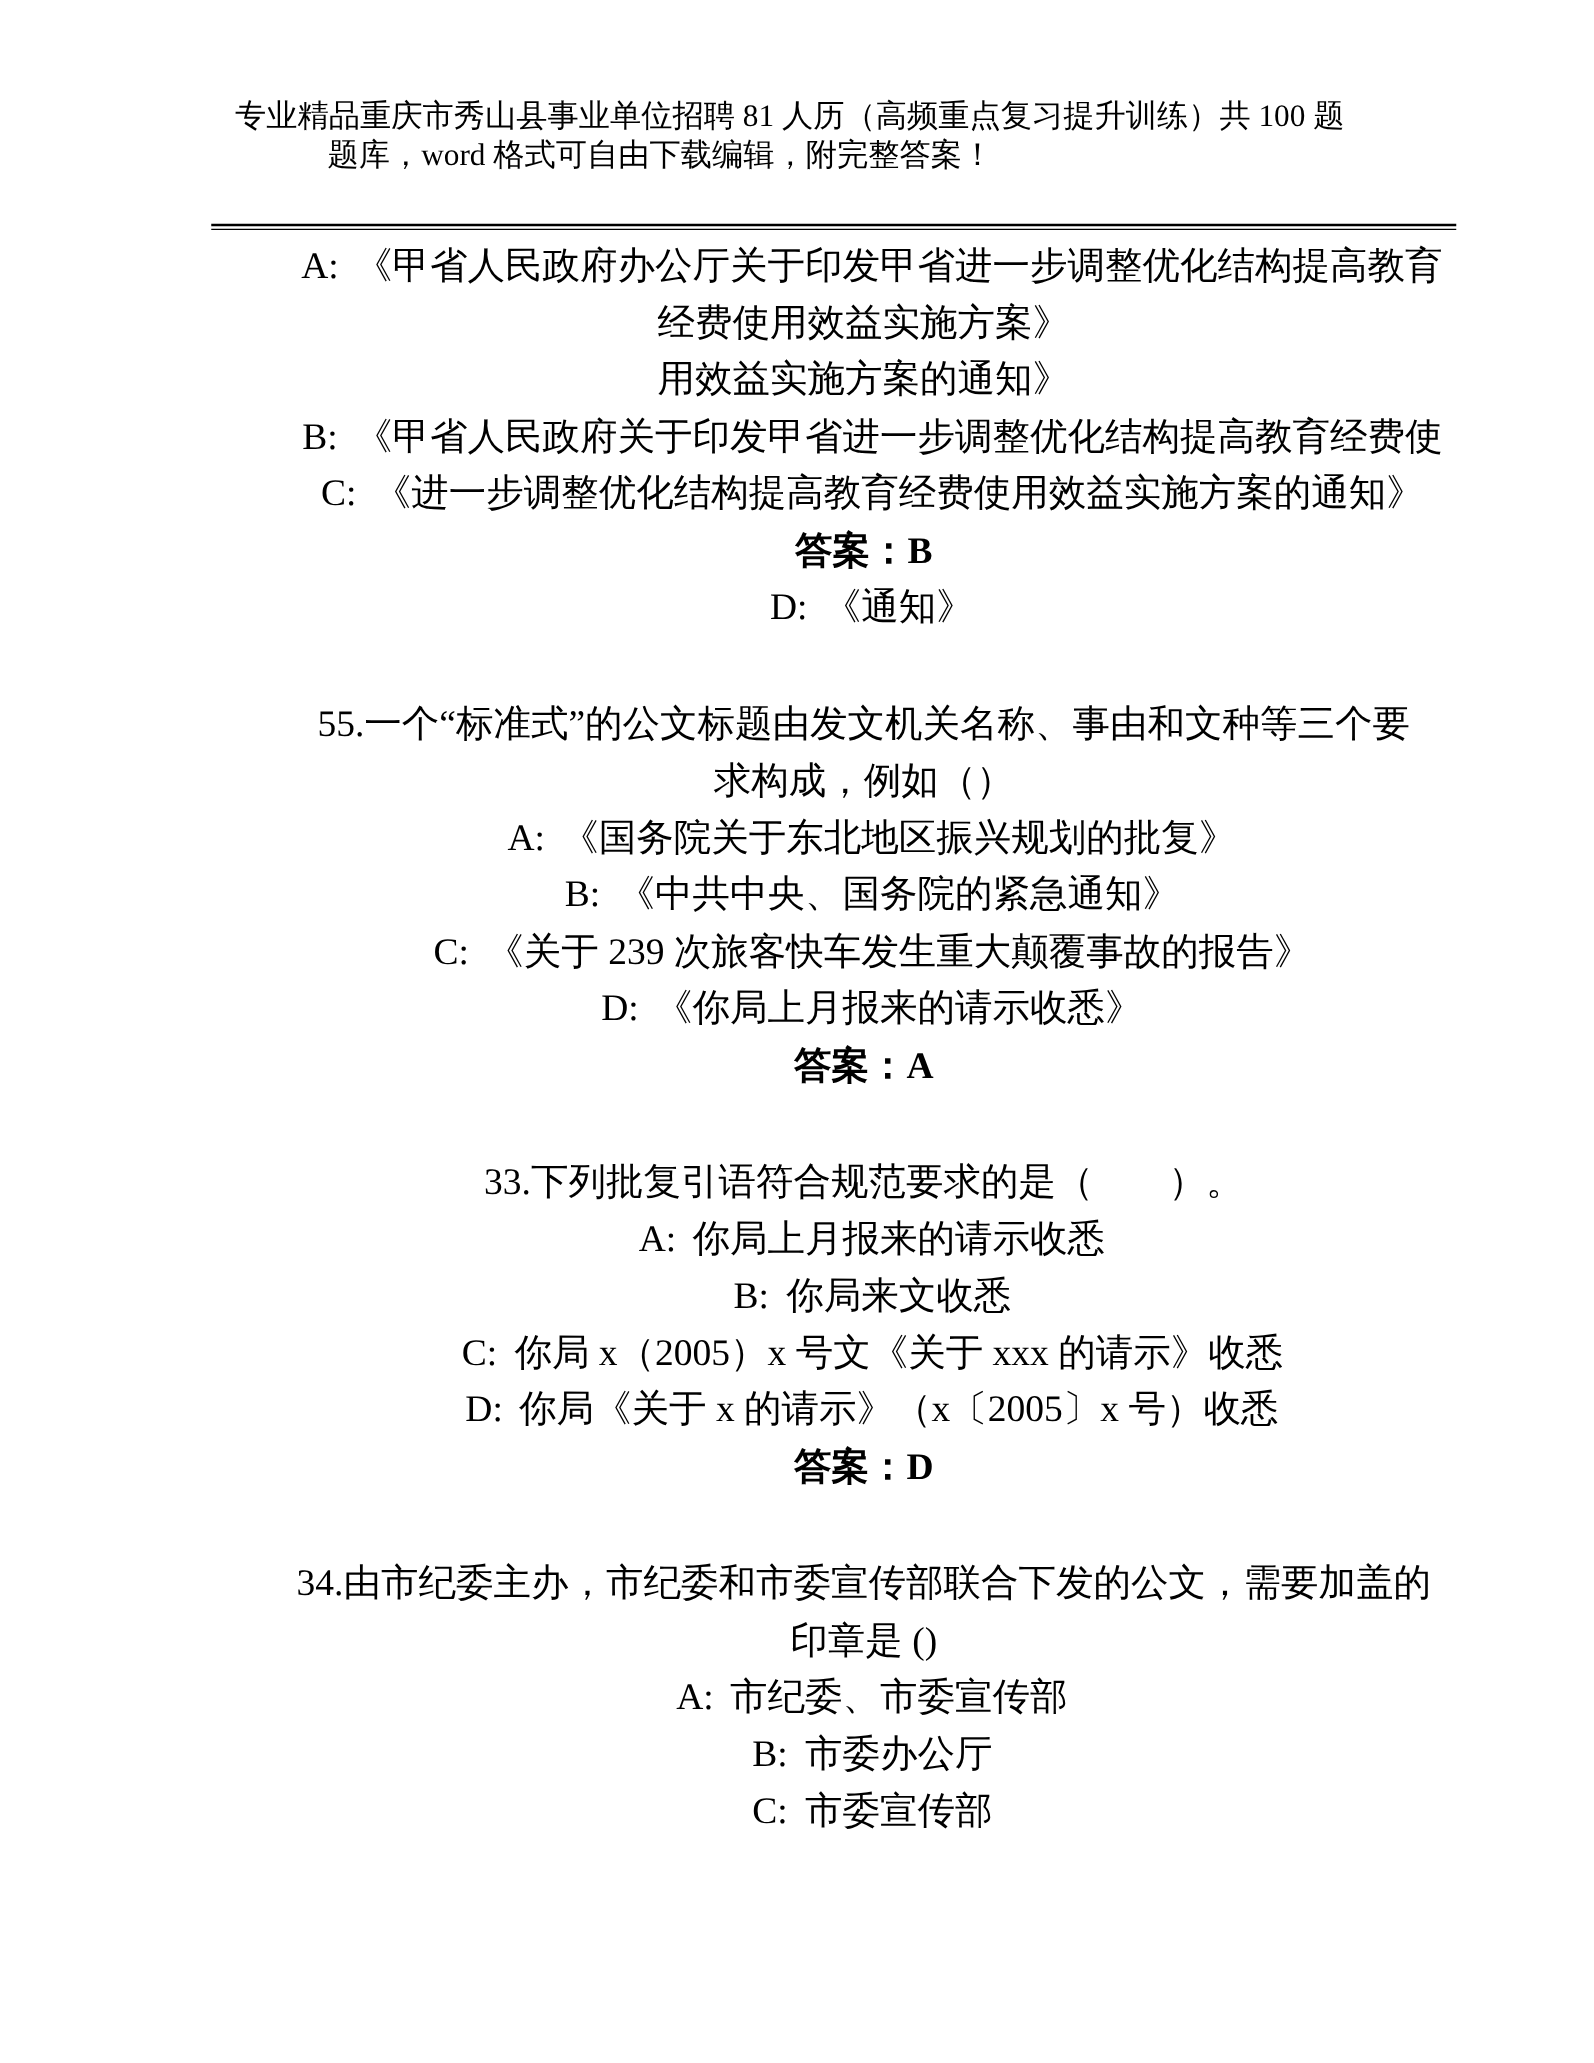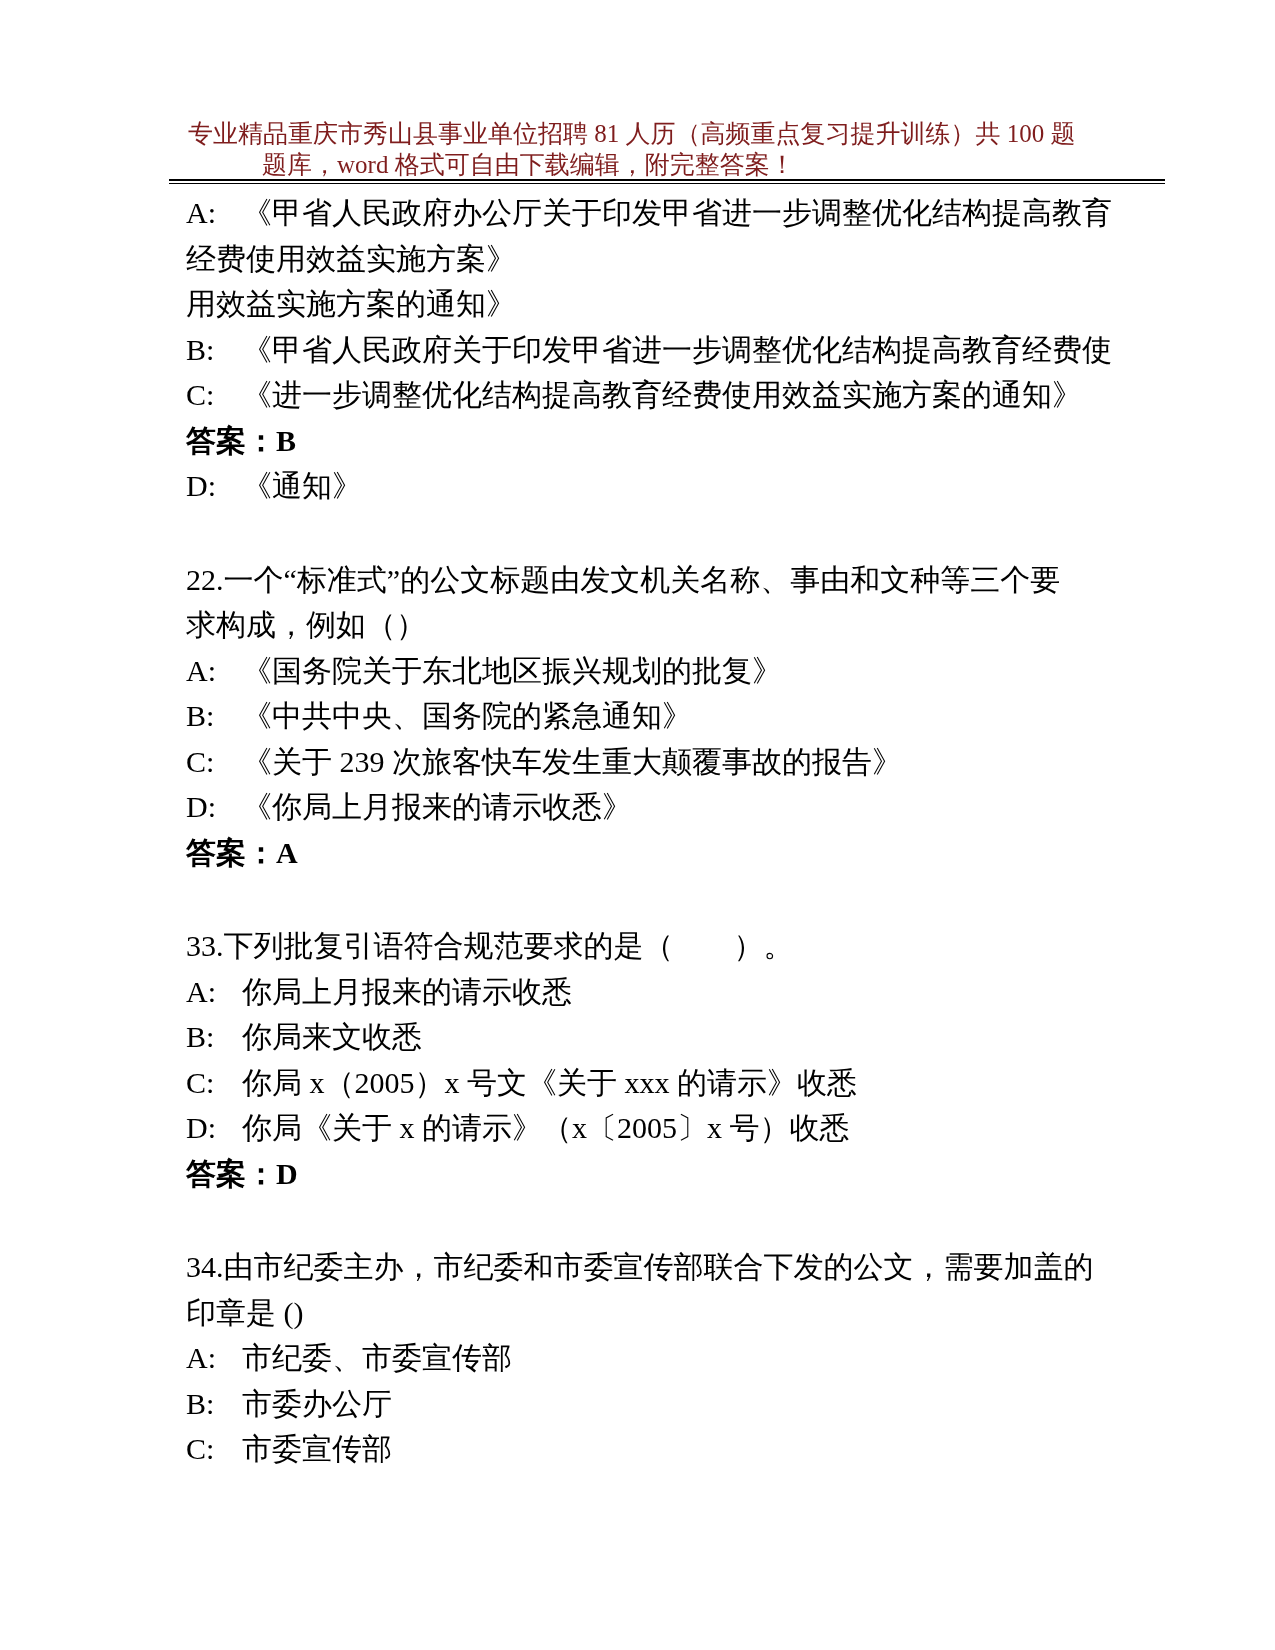--- a/index.html
+++ b/index.html
@@ -14,22 +14,21 @@
     background: #ffffff;
     color: #000000;
     font-family: "Liberation Serif", "DejaVu Serif", serif;
     overflow: hidden;
   }
   .header-line {
     position: absolute;
     font-size: 25px;
     line-height: 31px;
     white-space: pre;
-    color: #7f1d1d;
-    margin-top: 40px;
+    color: #000000;
   }
   .header-line-1 { top: 78px;  left: 188px; }
   .header-line-2 { top: 109px; left: 262px; }
   .divider {
     position: absolute;
     top: 179px;
     left: 169px;
     width: 996px;
     height: 2px;
     border-top: 2px solid #000000;
@@ -40,20 +39,21 @@
     top: 190px;
     left: 186px;
     width: 1010px;
     font-size: 30px;
     line-height: 45.5px;
   }
   .q-block + .q-block { margin-top: 48px; }
   .line {
     white-space: pre;
     height: 45.5px;
+    text-align: center;
   }
   .opt-label {
     display: inline-block;
     width: 56px;
   }
   .answer { font-weight: bold; }
 </style>
 </head>
 <body>
 
@@ -70,21 +70,21 @@
       <div class="line"><span class="opt-label">A:</span><span>《甲省人民政府办公厅关于印发甲省进一步调整优化结构提高教育</span></div>
       <div class="line">经费使用效益实施方案》</div>
       <div class="line">用效益实施方案的通知》</div>
       <div class="line"><span class="opt-label">B:</span><span>《甲省人民政府关于印发甲省进一步调整优化结构提高教育经费使</span></div>
       <div class="line"><span class="opt-label">C:</span><span>《进一步调整优化结构提高教育经费使用效益实施方案的通知》</span></div>
       <div class="line answer"><span>答案：</span><span>B</span></div>
       <div class="line"><span class="opt-label">D:</span><span>《通知》</span></div>
     </section>
 
     <section class="q-block">
-      <div class="line">22.一个“标准式”的公文标题由发文机关名称、事由和文种等三个要</div>
+      <div class="line">55.一个“标准式”的公文标题由发文机关名称、事由和文种等三个要</div>
       <div class="line">求构成，例如（）</div>
       <div class="line"><span class="opt-label">A:</span><span>《国务院关于东北地区振兴规划的批复》</span></div>
       <div class="line"><span class="opt-label">B:</span><span>《中共中央、国务院的紧急通知》</span></div>
       <div class="line"><span class="opt-label">C:</span><span>《关于 239 次旅客快车发生重大颠覆事故的报告》</span></div>
       <div class="line"><span class="opt-label">D:</span><span>《你局上月报来的请示收悉》</span></div>
       <div class="line answer"><span>答案：</span><span>A</span></div>
     </section>
 
     <section class="q-block">
       <div class="line">33.下列批复引语符合规范要求的是（　　）。</div>

